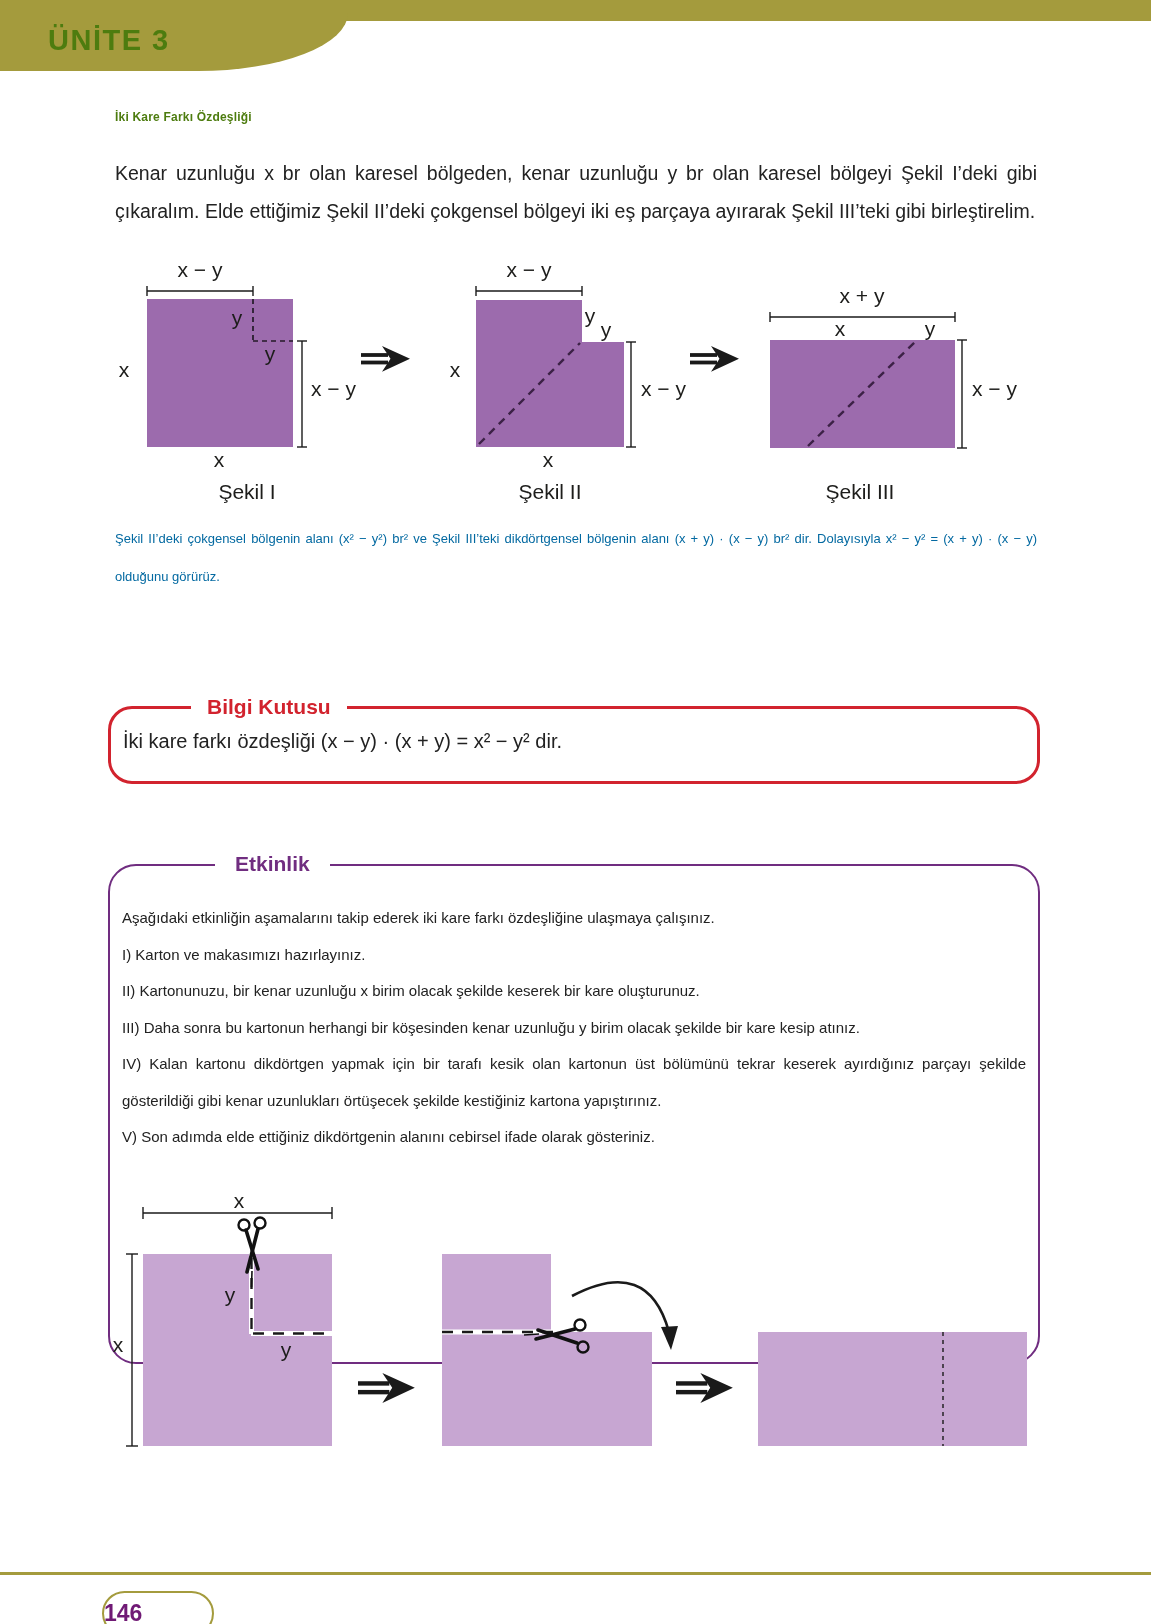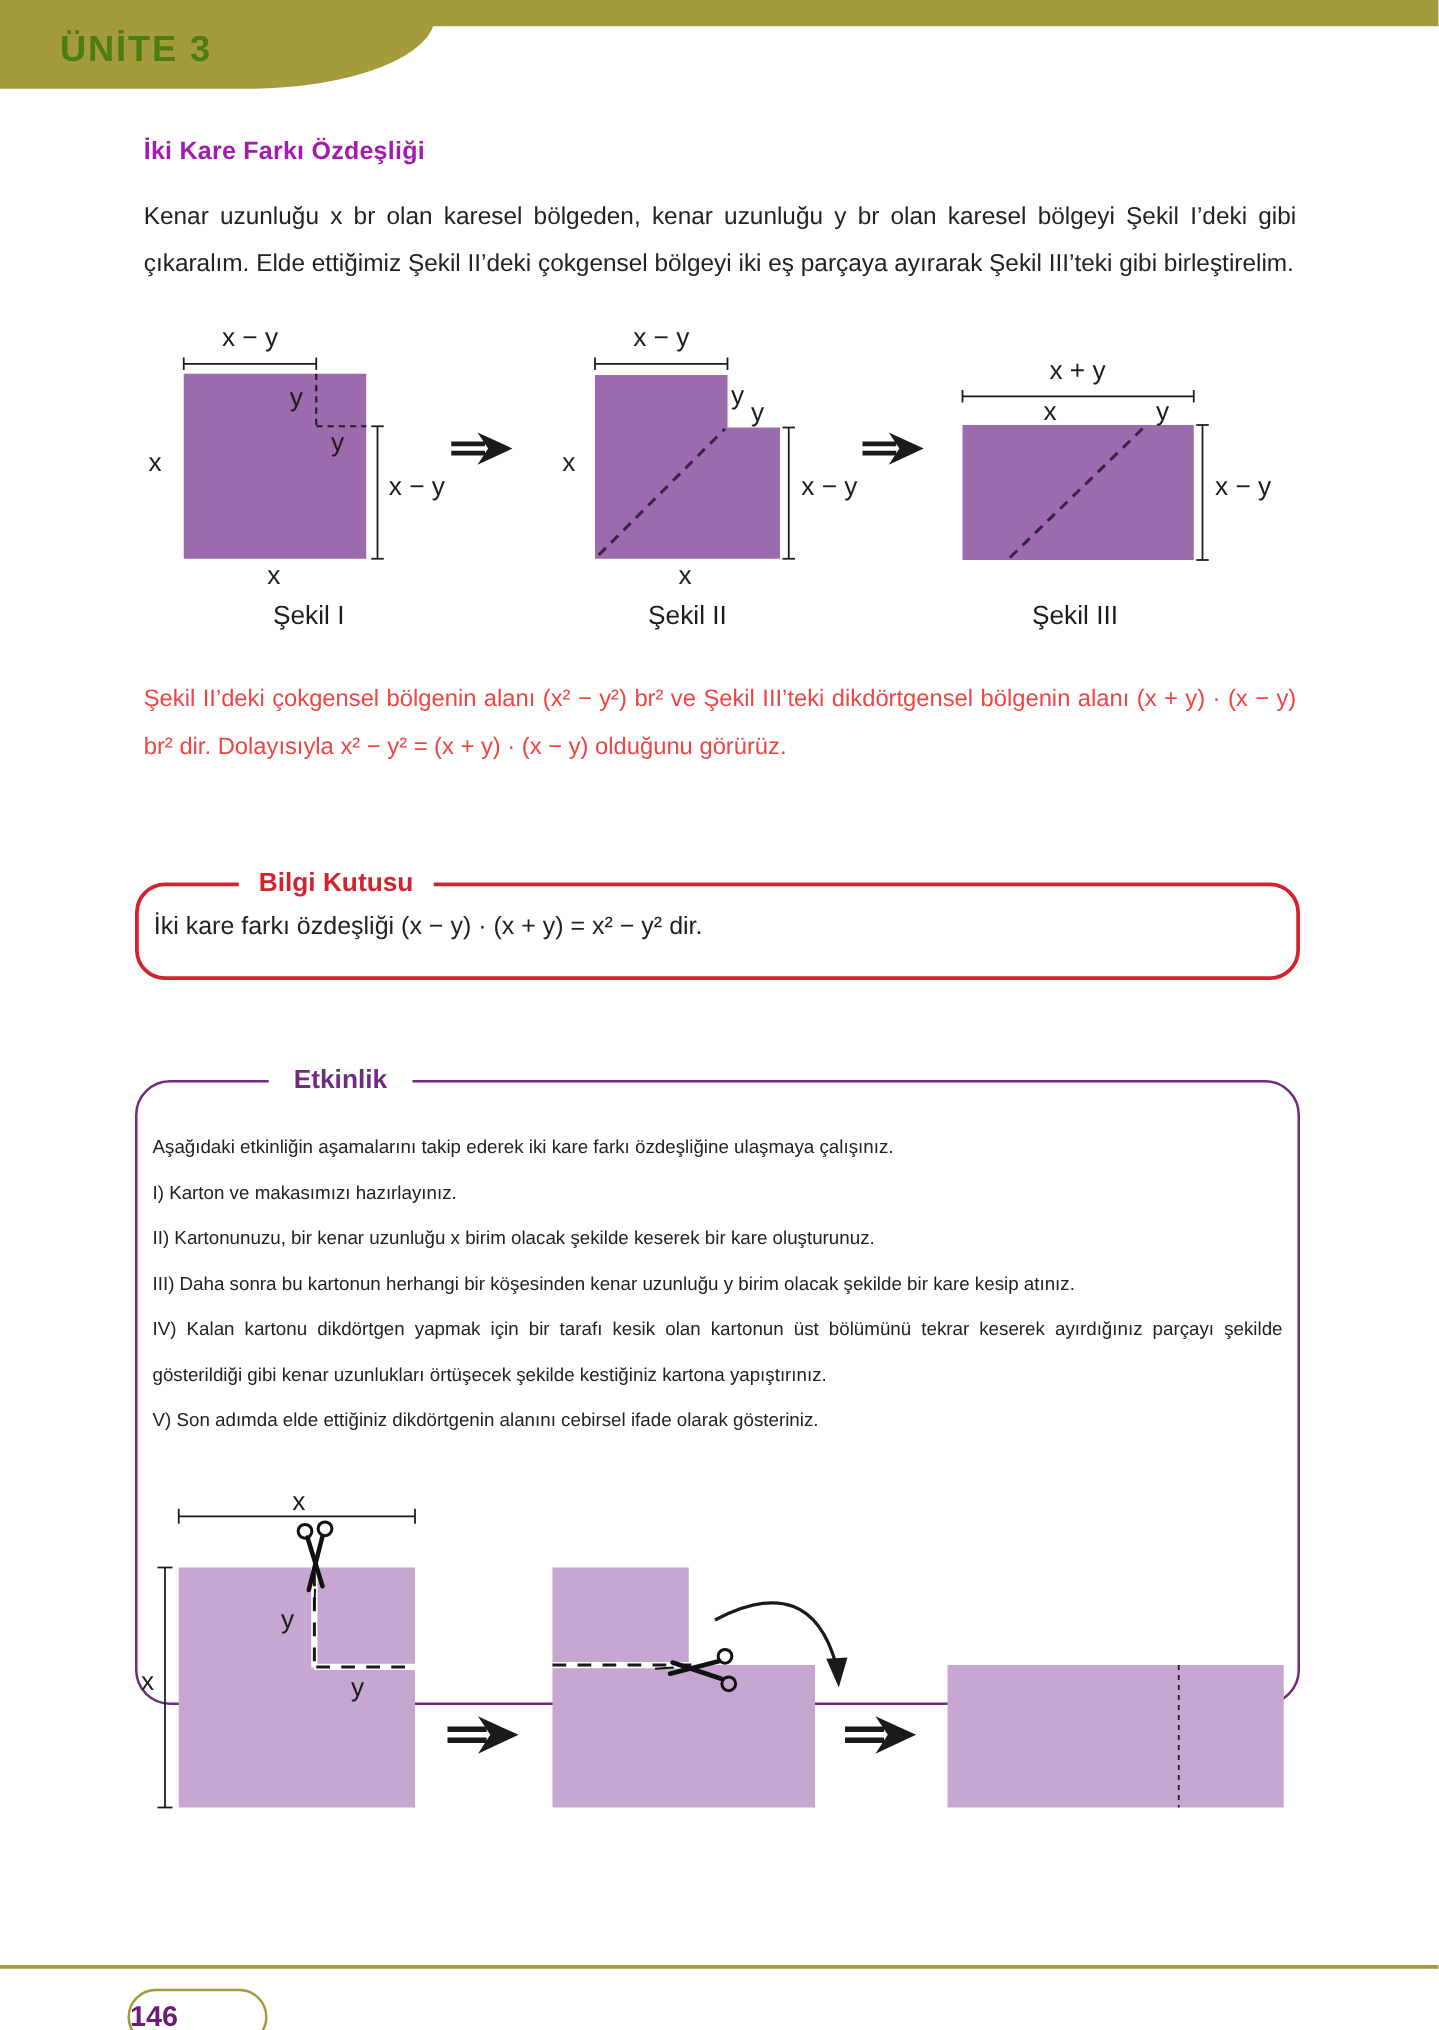--- a/index.html
+++ b/index.html
@@ -27,32 +27,32 @@
   }
   .unit-title {
     position: absolute; top: 24px; left: 48px;
     font-size: 29px; font-weight: bold; color: #4d7c0f;
     letter-spacing: 1.5px;
   }
 
   
   .topic-heading {
     position: absolute; top: 110px; left: 115px;
-    font-size: 20px; font-weight: bold; color: #a21caf;
+    font-size: 12px; font-weight: bold; color: #4d7c0f;
     letter-spacing: 0.2px;
   }
   .intro-par {
     position: absolute; top: 154px; left: 115px; width: 922px;
     font-size: 19.5px; line-height: 38px; text-align: justify;
     color: #222;
   }
   .explain-par {
-    position: absolute; top: 541px; left: 115px; width: 922px;
-    font-size: 19px; line-height: 38px; text-align: justify;
-    color: #ef4444;
+    position: absolute; top: 520px; left: 115px; width: 922px;
+    font-size: 13px; line-height: 38px; text-align: justify;
+    color: #0369a1;
   }
 
   
   .callout {
     position: absolute; background: #ffffff; margin-top: 32px;
   }
   .infobox {
     left: 108px; top: 674px; width: 932px; height: 78px;
     border: 3px solid #d2232e; border-radius: 24px;
   }

